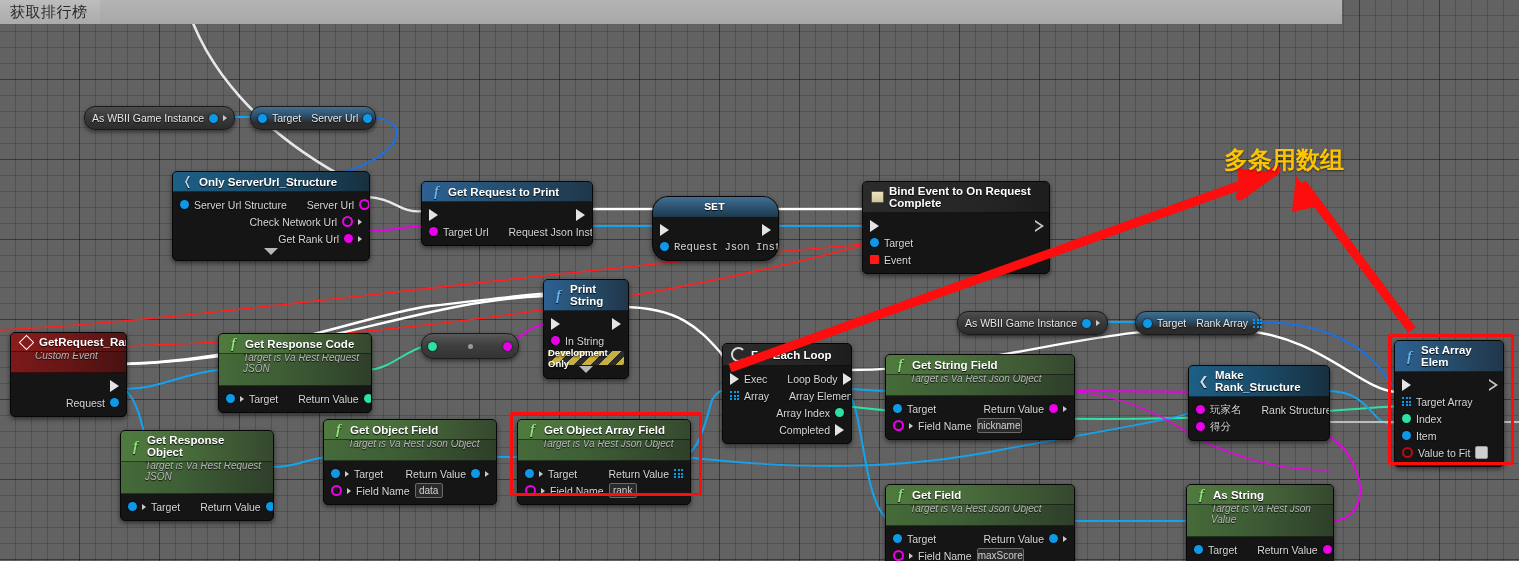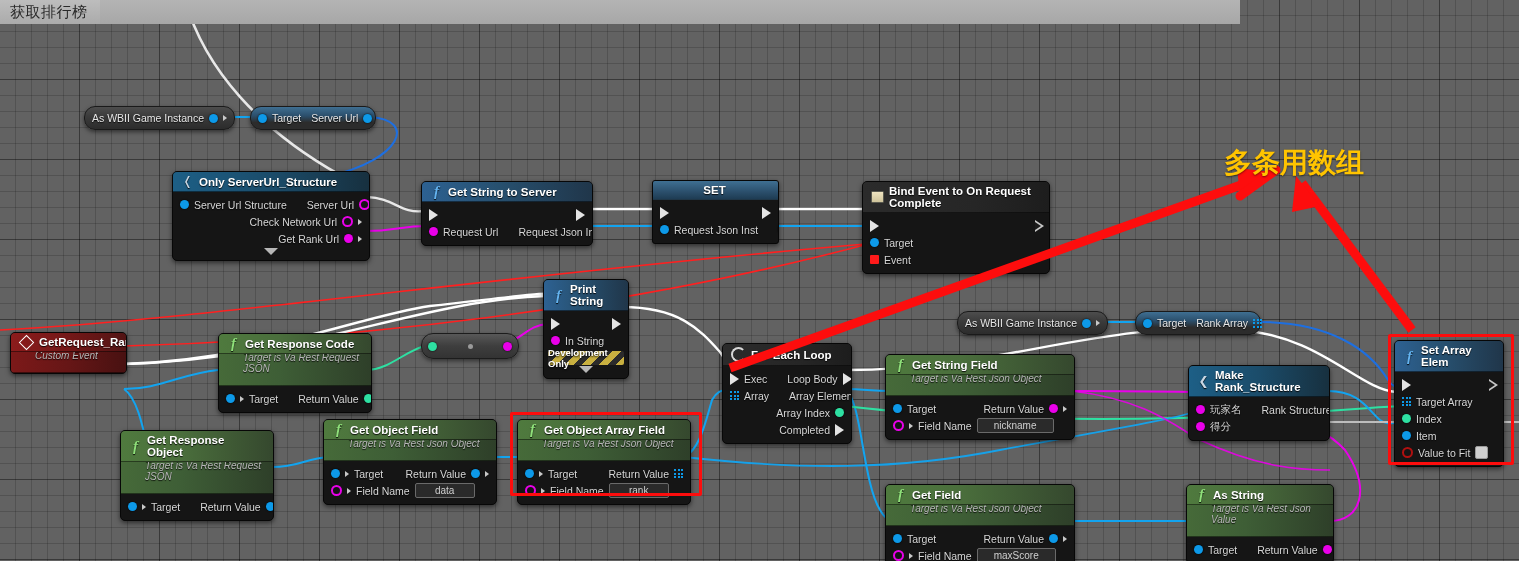--- a/index.html
+++ b/index.html
@@ -15,21 +15,21 @@
     background-image:
       linear-gradient(to right, rgba(0,0,0,.16) 1px, transparent 1px),
       linear-gradient(to bottom, rgba(0,0,0,.16) 1px, transparent 1px),
       linear-gradient(to right, rgba(0,0,0,.30) 1px, transparent 1px),
       linear-gradient(to bottom, rgba(0,0,0,.30) 1px, transparent 1px);
     background-size:16px 16px,16px 16px,80px 80px,80px 80px;
     background-position:-1px -1px,-1px -1px,-1px -1px,-1px -1px;
   }
   
   #titlebar{
-    position:absolute;left:0;top:0;width:1240px;height:24px;
+    position:absolute;left:0;top:0;width:1342px;height:24px;
     background:linear-gradient(to bottom,#b4b4b4,#a7a7a7);
     z-index:60;
   }
   #titlebar .tab{
     position:absolute;left:0;top:0;height:24px;
     padding:0 12px 0 10px;
     display:flex;align-items:center;
     background:linear-gradient(to bottom,#bdbdbd,#ababab);
     color:#2a2a2a;font-size:15px;letter-spacing:.5px;
   }
@@ -117,21 +117,21 @@
       linear-gradient(#0d99e8,#0d99e8),linear-gradient(#0d99e8,#0d99e8),
       linear-gradient(#0d99e8,#0d99e8),linear-gradient(#0d99e8,#0d99e8),
       linear-gradient(#0d99e8,#0d99e8),linear-gradient(#0d99e8,#0d99e8),
       linear-gradient(#0d99e8,#0d99e8);
     background-size:2px 2px;
     background-repeat:no-repeat;
     background-position:0 0,3.5px 0,7px 0,0 3.5px,3.5px 3.5px,7px 3.5px,0 7px,3.5px 7px,7px 7px;
   }
   .field{
     border:1px solid #6a6a6a;background:#2a2a2a;color:#cfcfcf;
-    font-size:10px;padding:0 16px;height:13px;line-height:13px;border-radius:2px;
+    font-size:10px;padding:0 0;height:13px;line-height:13px;border-radius:2px;
     min-width:26px;text-align:center;
   }
   .checkbox{
     width:11px;height:11px;border:1px solid #9a9a9a;background:#cfcfcf;border-radius:2px;
   }
   .caret{
     width:0;height:0;margin:1px auto 0 auto;
     border-left:7px solid transparent;border-right:7px solid transparent;
     border-top:7px solid #b7b7b7;
   }
@@ -182,21 +182,21 @@
     padding:0 6px;box-shadow:0 2px 4px rgba(0,0,0,.5);
   }
   .knot .dot{width:5px;height:5px;border-radius:50%;background:#9a9a9a;}
 
   
   .hlbox{position:absolute;border:3px solid #fd0d0d;z-index:30;border-radius:2px;pointer-events:none;}
 
   
   .annot-text{
     position:absolute;z-index:45;color:#ffc400;
-    font-size:28px;font-weight:bold;
+    font-size:24px;font-weight:bold;
     font-family:Liberation Sans, sans-serif;
     text-shadow:0 1px 2px rgba(0,0,0,.5);
     white-space:nowrap;
   }
   #watermark{
     position:absolute;right:10px;bottom:4px;z-index:50;
     color:#d8d8d8;font-size:15px;
     text-shadow:0 1px 2px rgba(0,0,0,.6);
     font-family:"Liberation Sans",sans-serif;
     white-space:nowrap;
@@ -338,39 +338,39 @@
         <span class="pin magenta"></span>
         <span class="arrpin"></span>
       </div>
       <div class="caret"></div>
     </div>
   </div>
 
   <div class="node" style="left:421px;top:181px;width:170px;">
     <div class="hdr fn">
       <span class="gl f">f</span>
-      <span>Get String to Server</span>
+      <span>Get Request to Print</span>
     </div>
     <div class="body">
       <div class="row">
         <span class="exec"></span>
         <span class="spacer"></span>
         <span class="exec"></span>
       </div>
       <div class="row">
         <span class="pin magenta"></span>
-        <span class="lbl">Request Url</span>
+        <span class="lbl">Target Url</span>
         <span class="spacer"></span>
         <span class="rlbl">Request Json Inst</span>
 
       </div>
     </div>
   </div>
 
-  <div class="node" style="left:652px;top:180px;width:125px;border-radius:3px;">
+  <div class="node" style="left:652px;top:196px;width:125px;border-radius:16px;font-family:Liberation Mono, monospace;">
     <div class="hdr var" style="justify-content:center;background:linear-gradient(to bottom,#3f6f92,#2b4f6c 60%,#1e3c53);">
       <span>SET</span>
     </div>
     <div class="body">
       <div class="row">
         <span class="exec"></span>
         <span class="spacer"></span>
         <span class="exec"></span>
       </div>
       <div class="row">
@@ -427,20 +427,31 @@
   </div>
 
   <div class="node" style="left:10px;top:332px;width:115px;">
     <div class="hdr evt">
       <span class="gl diamond"></span>
       <span>GetRequest_Rank</span>
       <span class="spacer" style="flex:1"></span>
 
     </div>
     <div class="sub evt">Custom Event</div>
+    <div class="body">
+      <div class="row">
+        <span class="spacer"></span>
+        <span class="exec"></span>
+      </div>
+      <div class="row">
+        <span class="spacer"></span>
+        <span class="rlbl">Request</span>
+        <span class="pin blue"></span>
+      </div>
+    </div>
   </div>
 
   <div class="node" style="left:218px;top:333px;width:152px;">
     <div class="hdr pure">
       <span class="gl fg">f</span>
       <span>Get Response Code</span>
     </div>
     <div class="sub pure">Target is Va Rest Request JSON</div>
     <div class="body">
       <div class="row">

